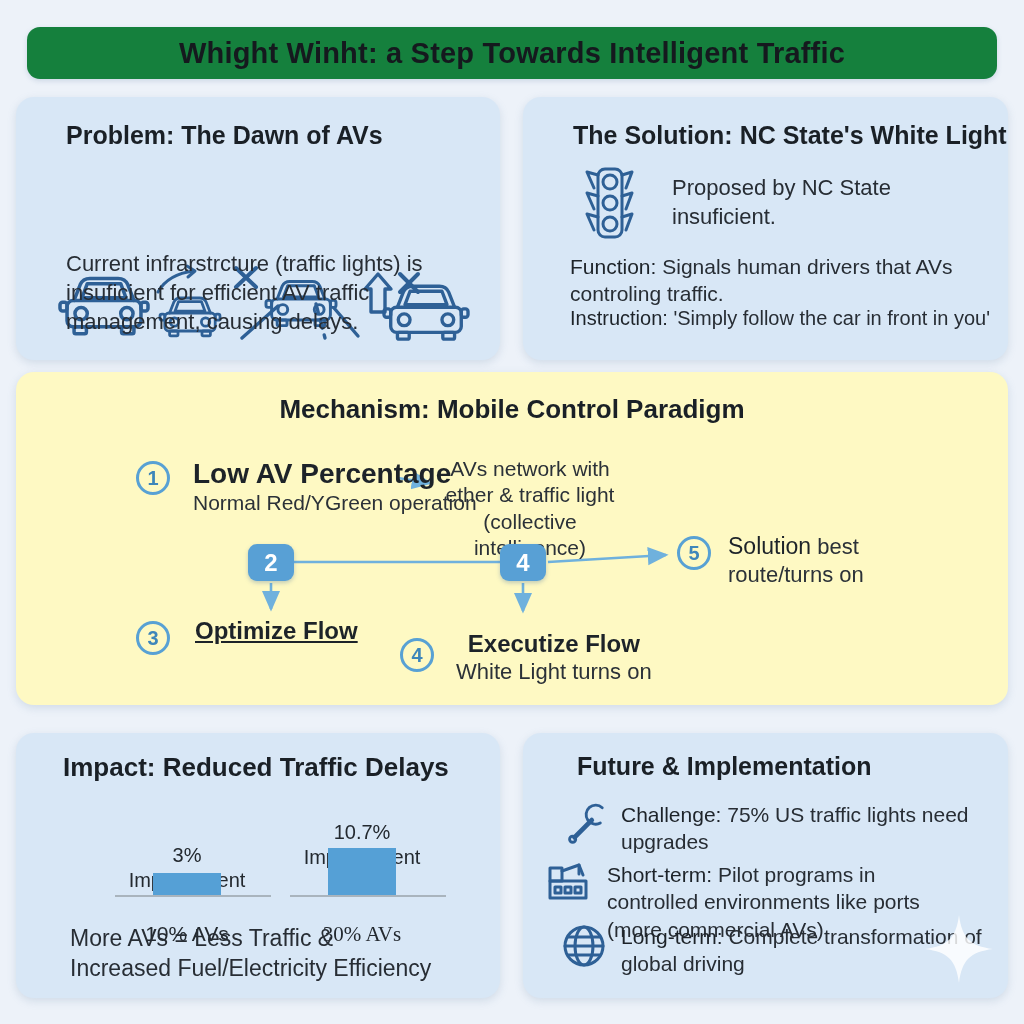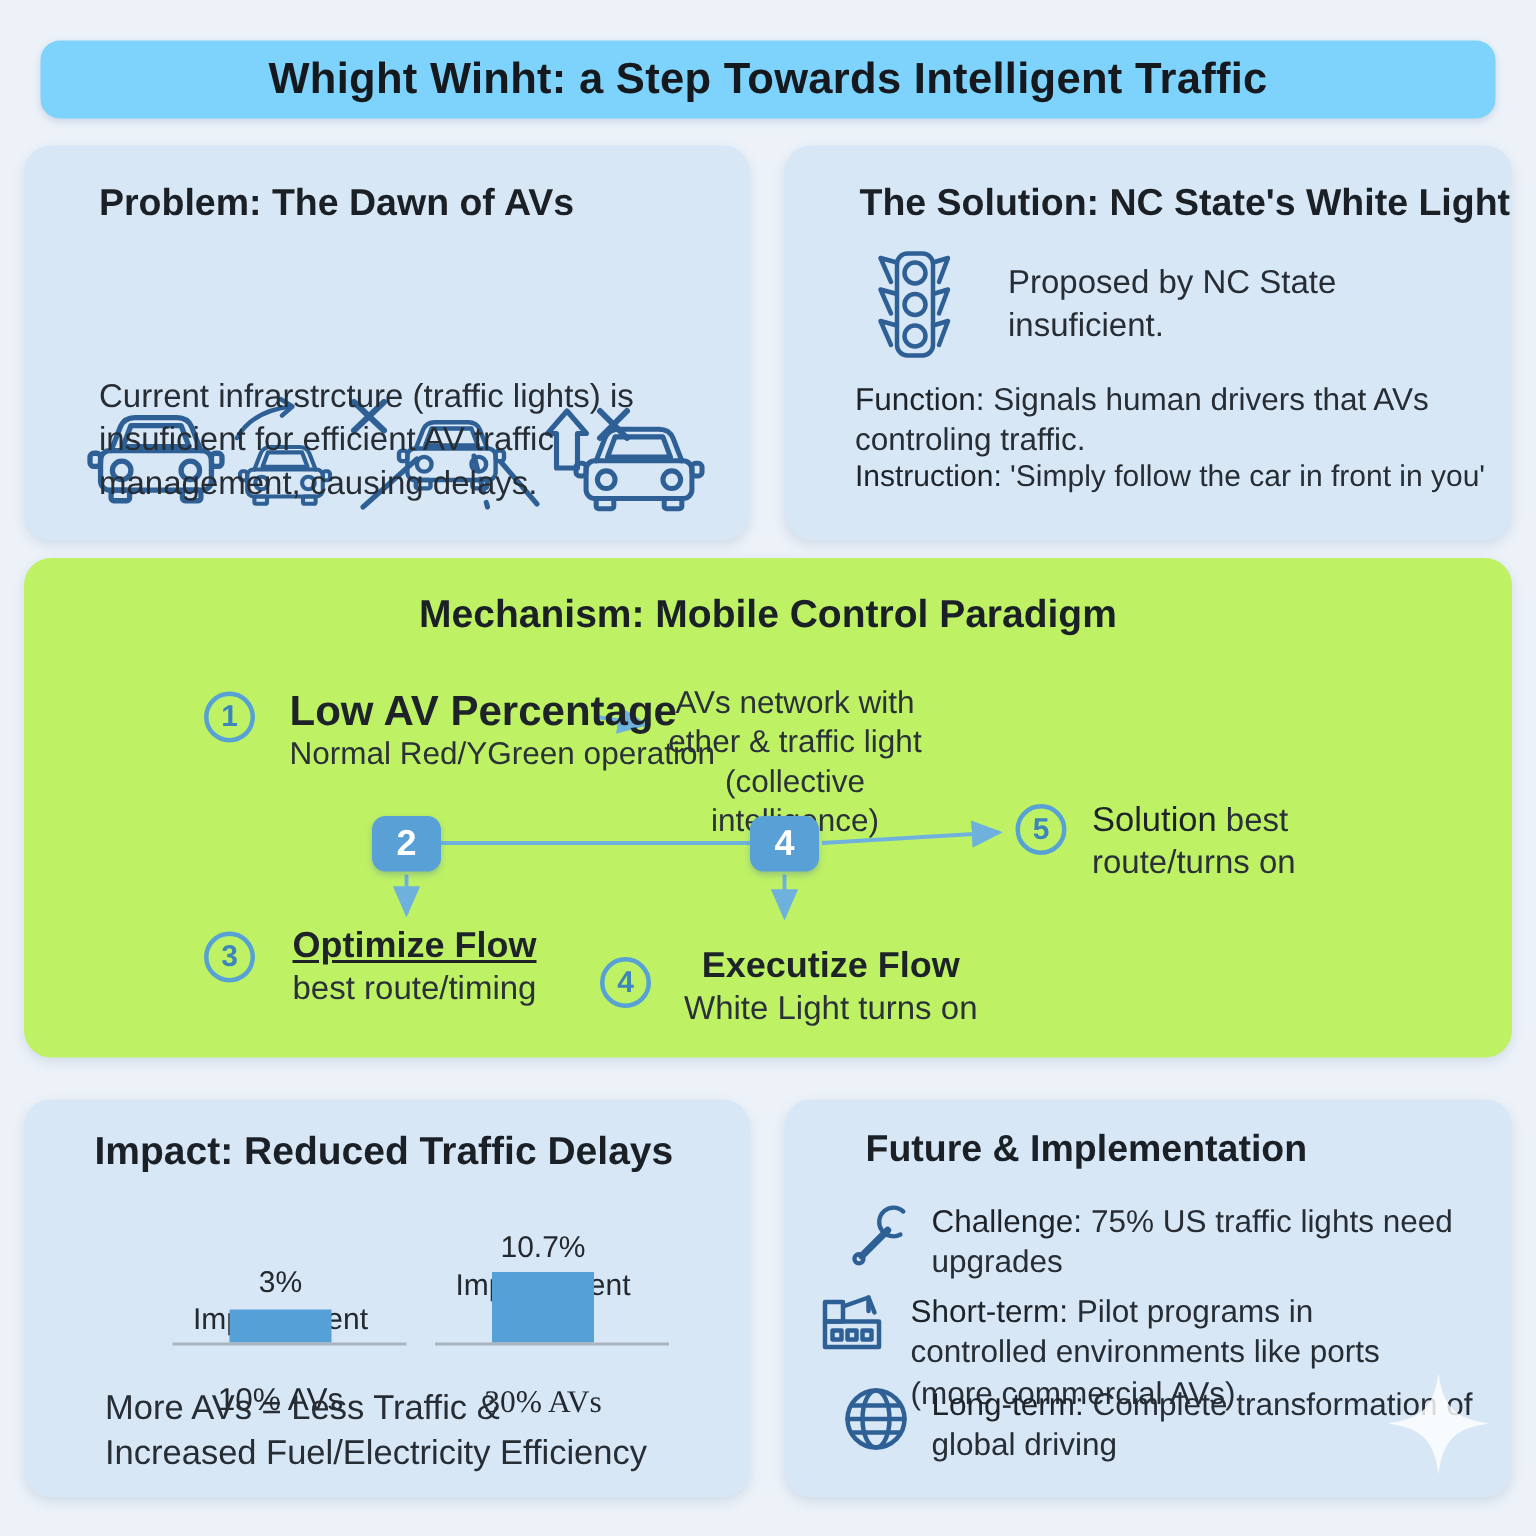--- a/index.html
+++ b/index.html
@@ -1,22 +1,22 @@
 <!DOCTYPE html>
 <html><head>
 <meta charset="utf-8">
 <style>
   html,body{margin:0;padding:0;background:#e9eff7;}
   #page{position:relative;width:1024px;height:1024px;background:#edf2f9;
         font-family:"Liberation Sans","DejaVu Sans",sans-serif;color:#23292f;overflow:hidden;}
   .abs{position:absolute;}
   .card{position:absolute;background:#d8e7f6;border-radius:18px;
         box-shadow:0 3px 8px rgba(110,140,175,.22);}
-  .card.white{background:#bef264;}
-  .hdr{position:absolute;left:27px;top:27px;width:970px;height:52px;background:#7dd3fc;
+  .card.white{background:#fef9c3;}
+  .hdr{position:absolute;left:27px;top:27px;width:970px;height:52px;background:#15803d;
        border-radius:13px;display:flex;align-items:center;justify-content:center;
        box-shadow:0 2px 5px rgba(110,140,175,.25);}
   .hdr h1{margin:0;font-size:29px;font-weight:bold;color:#15191e;letter-spacing:.2px;}
   .card-title{font-weight:bold;font-size:25px;color:#1a2026;margin:0;}
   .body-text{font-size:22px;line-height:1.32;color:#272d34;margin:0;}
   .small-text{font-size:21px;line-height:1.3;color:#272d34;margin:0;}
   .b{font-weight:normal;color:#1d2329;}
   .pre{white-space:pre-line;}
   svg.icon{stroke:#2e6096;fill:none;stroke-width:3;stroke-linecap:round;stroke-linejoin:round;}
   .numcircle{position:absolute;width:34px;height:34px;border:3px solid #58a1d4;border-radius:50%;
@@ -181,21 +181,20 @@
     <div class="numcircle" style="left:661px;top:164px;">
         <span>5</span>
       </div>
     <p class="step-sub abs" style="left:712px;top:160px;width:152px;font-size:22px;"><span class="b" style="font-size:23px;">Solution</span><span> best route/turns on</span></p>
 
     <div class="numcircle" style="left:120px;top:249px;">
         <span>3</span>
       </div>
     <div class="abs" style="left:179px;top:245px;">
       <p class="step-title" style="font-size:24px;text-decoration:underline;">Optimize Flow</p>
-      <p class="step-sub" style="font-size:22px;">best route/timing</p>
     </div>
 
     <div class="numcircle" style="left:384px;top:266px;">
         <span>4</span>
       </div>
     <div class="abs" style="left:440px;top:258px;text-align:center;">
       <p class="step-title" style="font-size:24px;">Executize Flow</p>
       <p class="step-sub" style="font-size:22px;">White Light turns on</p>
     </div>
   </div>

